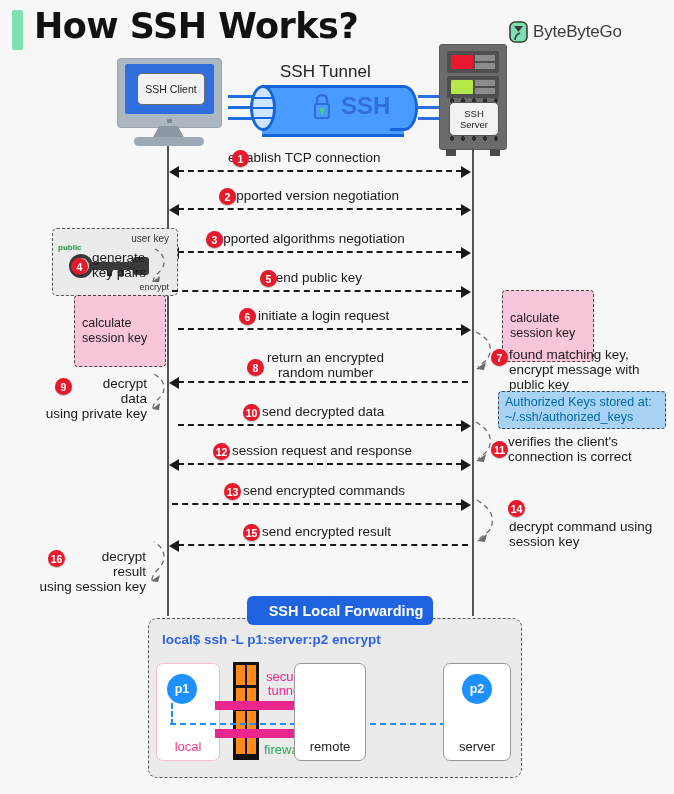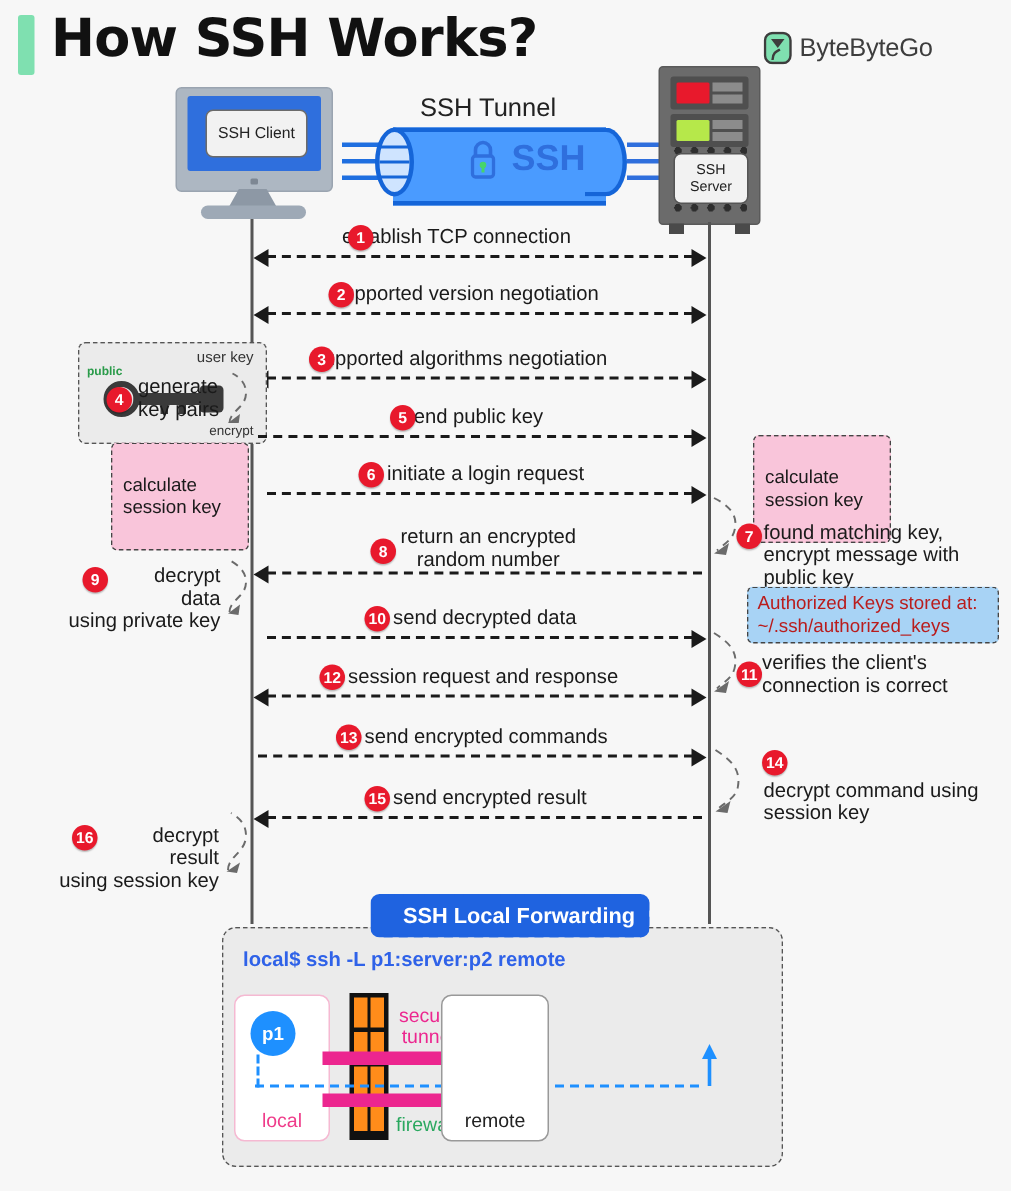--- a/index.html
+++ b/index.html
@@ -75,21 +75,21 @@
   .arrow-line{height:0;border-top:2px dashed #1a1a1a;}
   .ah{position:absolute;width:0;height:0;top:-6px;}
   .ah.r{right:-9px;border-left:10px solid #1a1a1a;border-top:6px solid transparent;border-bottom:6px solid transparent;}
   .ah.l{left:-9px;border-right:10px solid #1a1a1a;border-top:6px solid transparent;border-bottom:6px solid transparent;}
 
   
   .note{font-size:13.5px;line-height:15px;color:#1a1a1a;}
   .pink-note{background:#f9c5da;border:1.5px dashed #444;border-radius:4px;
              font-size:12.5px;line-height:15px;color:#1a1a1a;padding:20px 7px;text-align:left;}
   .blue-note{background:#a8d3f5;border:1.5px dashed #444;border-radius:4px;
-             font-size:12.5px;line-height:15px;color:#b91c1c;padding:3px 6px;}
+             font-size:12.5px;line-height:15px;color:#0369a1;padding:3px 6px;}
   .keybox{left:5px;top:228px;width:124px;height:66px;background:#ebebeb;border:1.5px dashed #555;border-radius:5px;margin-left:47px;}
   .keybox .kb-t{position:absolute;left:0;right:8px;top:4px;text-align:right;font-size:10px;color:#333;}
   .keybox .kb-pub{position:absolute;left:5px;top:14px;font-size:8px;color:#2a9b4a;font-weight:bold;}
   .keybox .kb-pri{position:absolute;right:8px;bottom:3px;font-size:9px;color:#333;}
 
   
   .fwd-title{left:247px;top:596px;width:170px;height:25px;background:#1f63e0;border:2px dashed #1f63e0;
              border-radius:6px;color:#fff;font-size:14.5px;font-weight:bold;
              display:flex;align-items:center;justify-content:center;padding-left:12px;}
   .fwd-panel{left:148px;top:618px;width:372px;height:158px;background:#ebebeb;
@@ -341,21 +341,21 @@
     <div style="padding-left:55px;">decrypt result</div>
     <div>using session key</div>
   </div>
   <svg class="abs" style="left:148px;top:540px;" width="22" height="42">
     <path d="M4 40 C4 31 16 28 16 17 C16 9 11 5 6 2" stroke="#6b6b6b" stroke-width="1.3" fill="none" stroke-dasharray="5 4"></path>
     <path d="M12 35 L3 41 L10 42 Z" fill="#6b6b6b"></path>
   </svg>
 
   <div class="abs fwd-panel"></div>
   <div class="abs fwd-title">SSH Local Forwarding</div>
-  <div class="abs cmd">local$  ssh  -L p1:server:p2 remote</div>
+  <div class="abs cmd">local$  ssh  -L p1:server:p2 encrypt</div>
 
   <div class="abs box-local">
     <div class="node abs" style="left:10px;top:10px;">p1</div>
     <div class="box-cap pink">local</div>
   </div>
   <div class="abs vdash" style="left:171px;top:703px;height:22px;"></div>
 
   <div class="abs fw"></div>
 
   <div class="abs pipe" style="left:215px;top:701px;width:85px;"></div>
@@ -369,14 +369,18 @@
   <div class="abs dashline" style="left:170px;top:723px;width:296px;"></div>
   <svg class="abs" style="left:466px;top:693px;" width="14" height="32">
     <path d="M7 31 L7 10" stroke="#1e90ff" stroke-width="2.4" fill="none"></path>
     <path d="M7 3 L12 13 L2 13 Z" fill="#1e90ff"></path>
   </svg>
 
   <div class="abs box-remote">
     <div class="box-cap">remote</div>
   </div>
 
+  <div class="abs box-server">
+    <div class="node abs" style="left:18px;top:10px;">p2</div>
+    <div class="box-cap">server</div>
+  </div>
 
 </div>
 
 </body></html>

